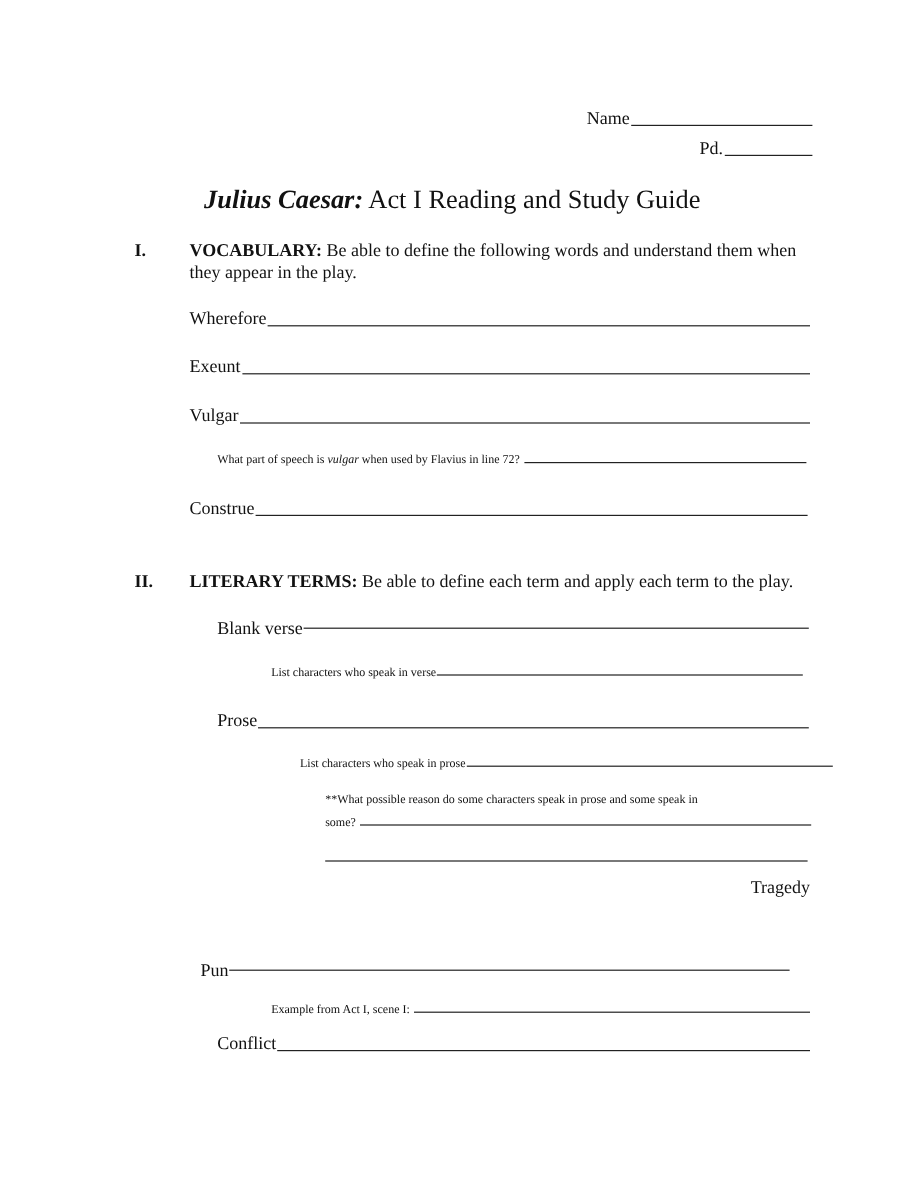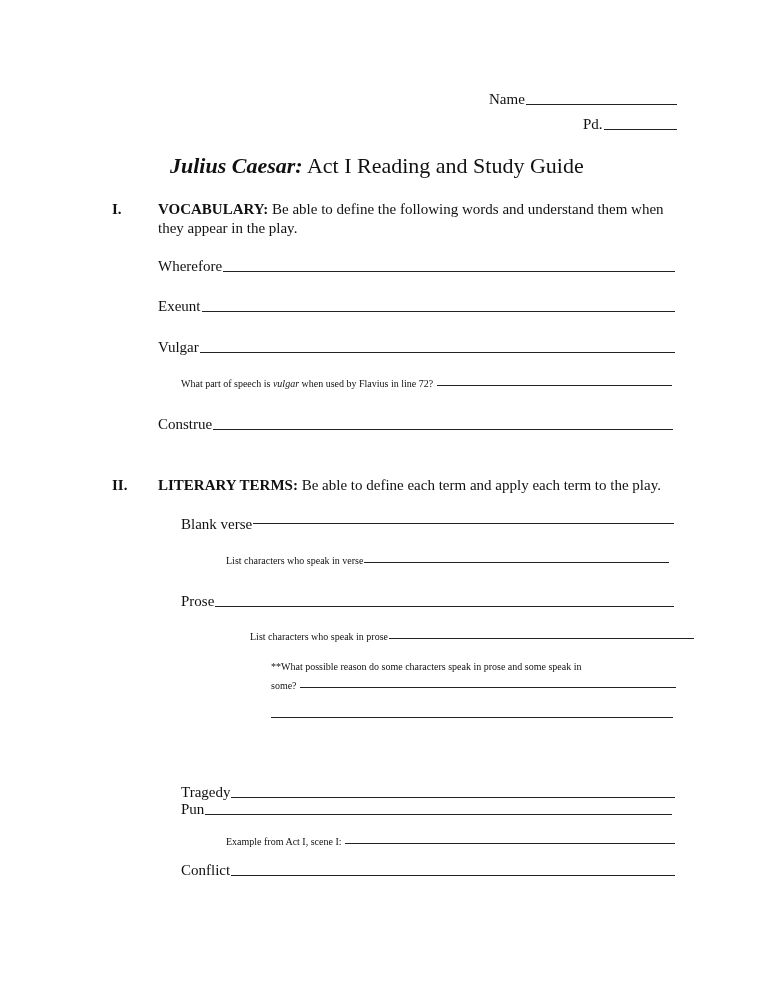--- a/index.html
+++ b/index.html
@@ -83,25 +83,25 @@
   <span>List characters who speak in prose</span>
   <span class="fill"></span>
 </div>
 <div class="abs fs11" style="left:271px; top:661px;">**What possible reason do some characters speak in prose and some speak in</div>
 <div class="abs fs11 row" style="left:271px; top:680px; width:405px;">
   <span style="white-space:pre">some? </span>
   <span class="fill"></span>
 </div>
 <div class="abs" style="left:271px; top:717px; width:402px; border-bottom:1px solid #222;"></div>
 
-<div class="abs fs13 row" style="left:181px; top:784px; width:494px;">
+<div class="abs fs13 row" style="left:181px; top:732px; width:494px;flex-direction:column;">
   <span>Tragedy</span>
   <span class="fill"></span>
 </div>
-<div class="abs fs13 row" style="left:181px; top:801px; width:491px;">
+<div class="abs fs13 row" style="left:167px; top:801px; width:491px;align-items:center;">
   <span>Pun</span>
   <span class="fill"></span>
 </div>
 <div class="abs fs11 row" style="left:226px; top:836px; width:449px;">
   <span style="white-space:pre">Example from Act I, scene I: </span>
   <span class="fill"></span>
 </div>
 <div class="abs fs13 row" style="left:181px; top:862px; width:494px;">
   <span>Conflict</span>
   <span class="fill"></span>

